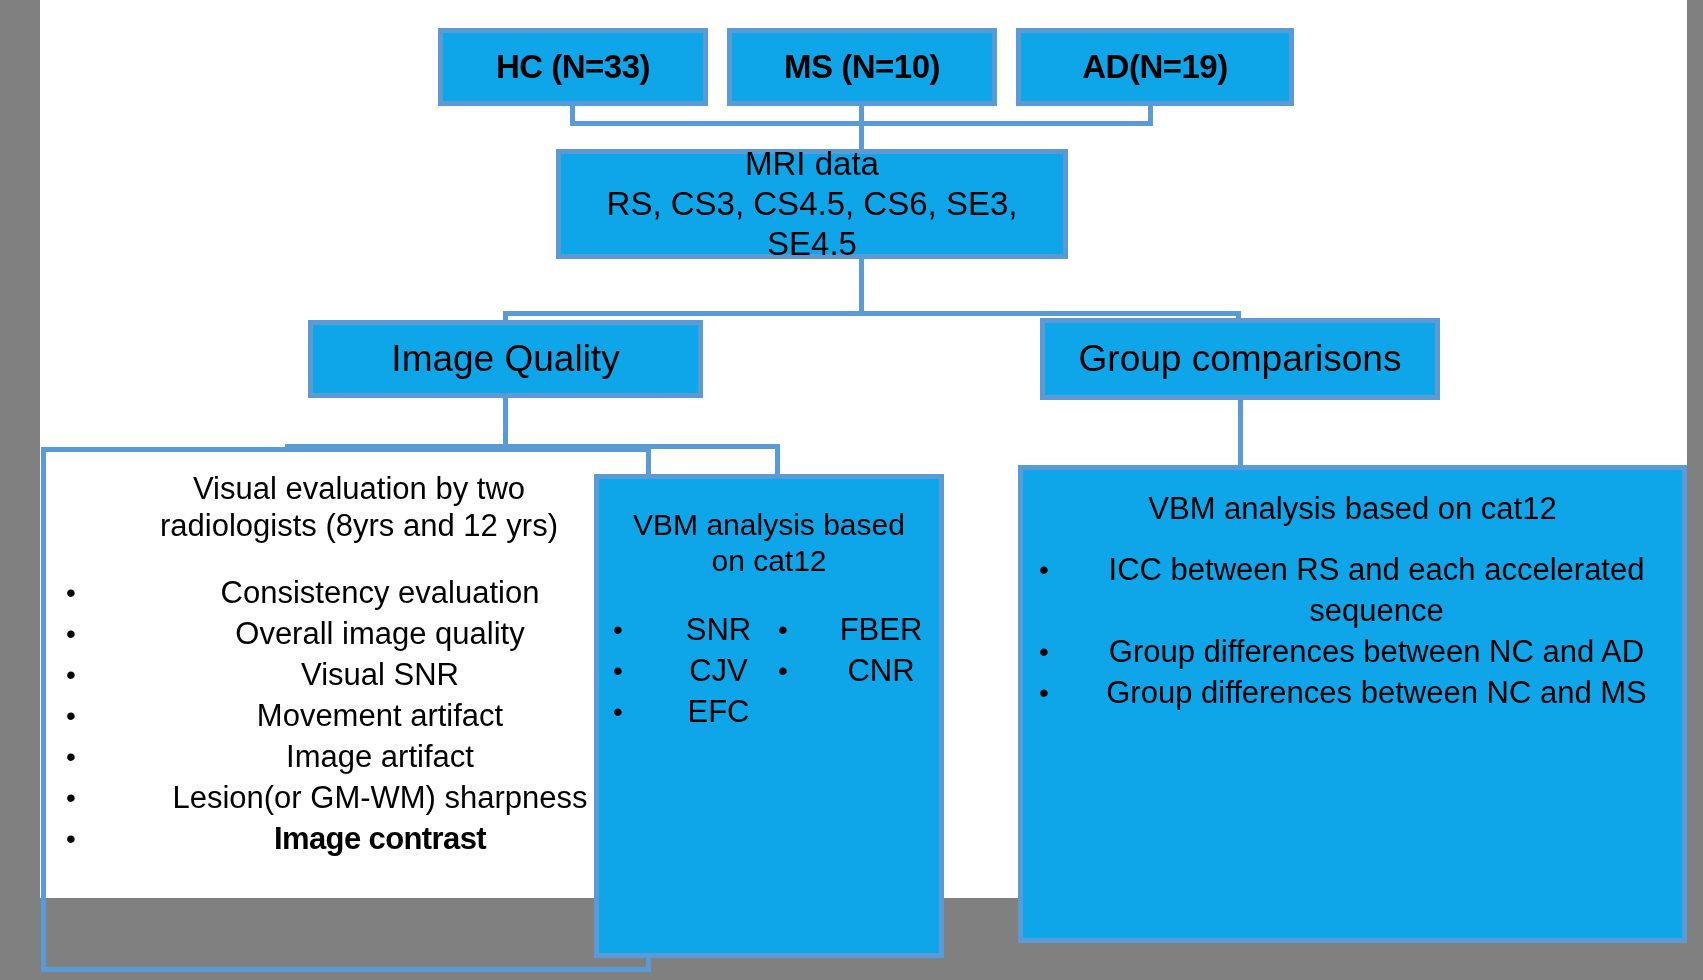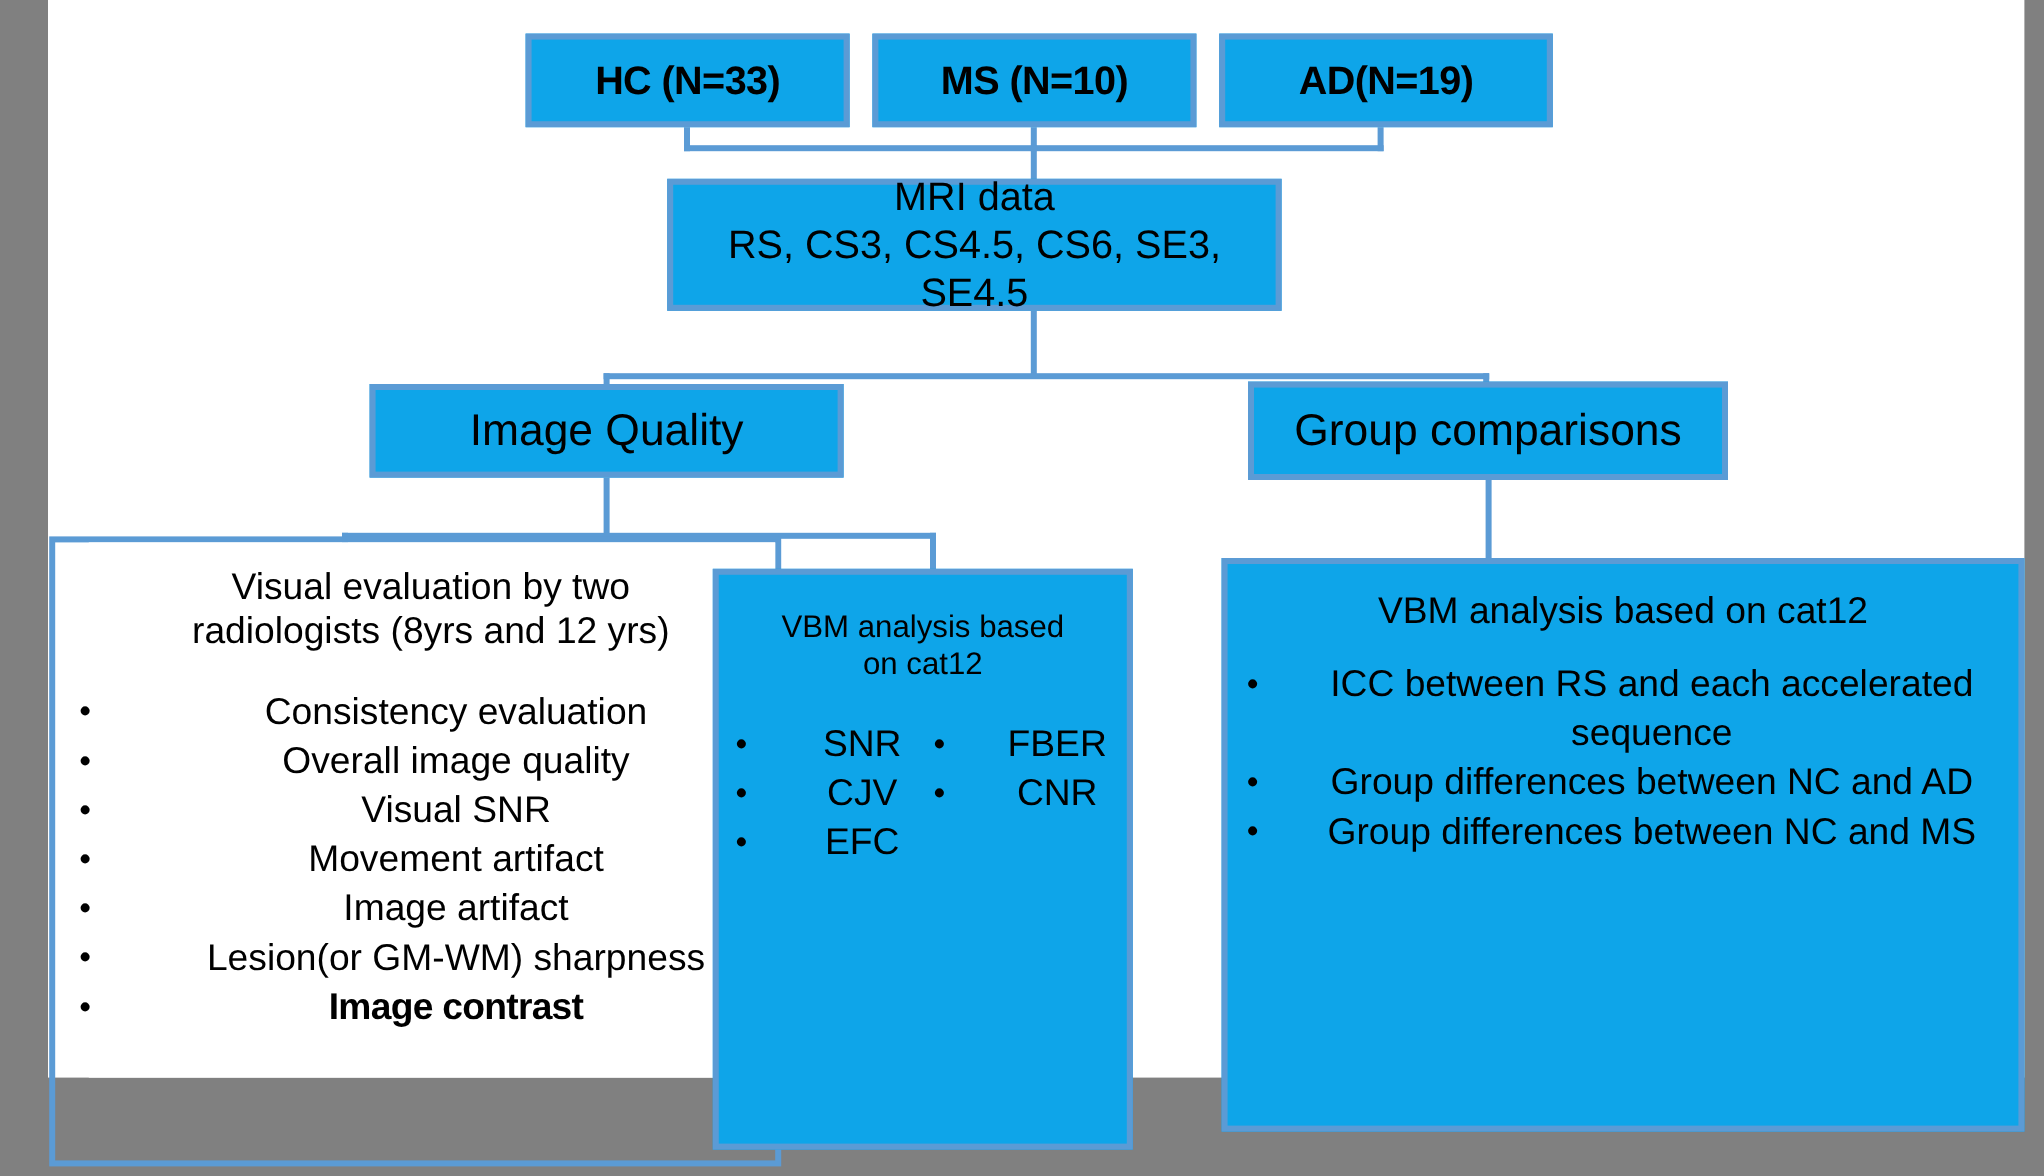--- a/index.html
+++ b/index.html
@@ -119,21 +119,21 @@
     font-size: 31px;
     line-height: 1.2;
   }
   #box-visual .heading {
     margin-top: 18px;
     padding: 0 30px 0 56px;
   }
   #box-vbm .heading {
     margin-top: 28px;
     padding: 0 18px;
-    font-size: 26px;
+    font-size: 30px;
   }
   #box-group .heading {
     margin-top: 20px;
     padding: 0 40px;
     font-size: 31px;
   }
 
   .bullets {
     position: relative;
     z-index: 2;

